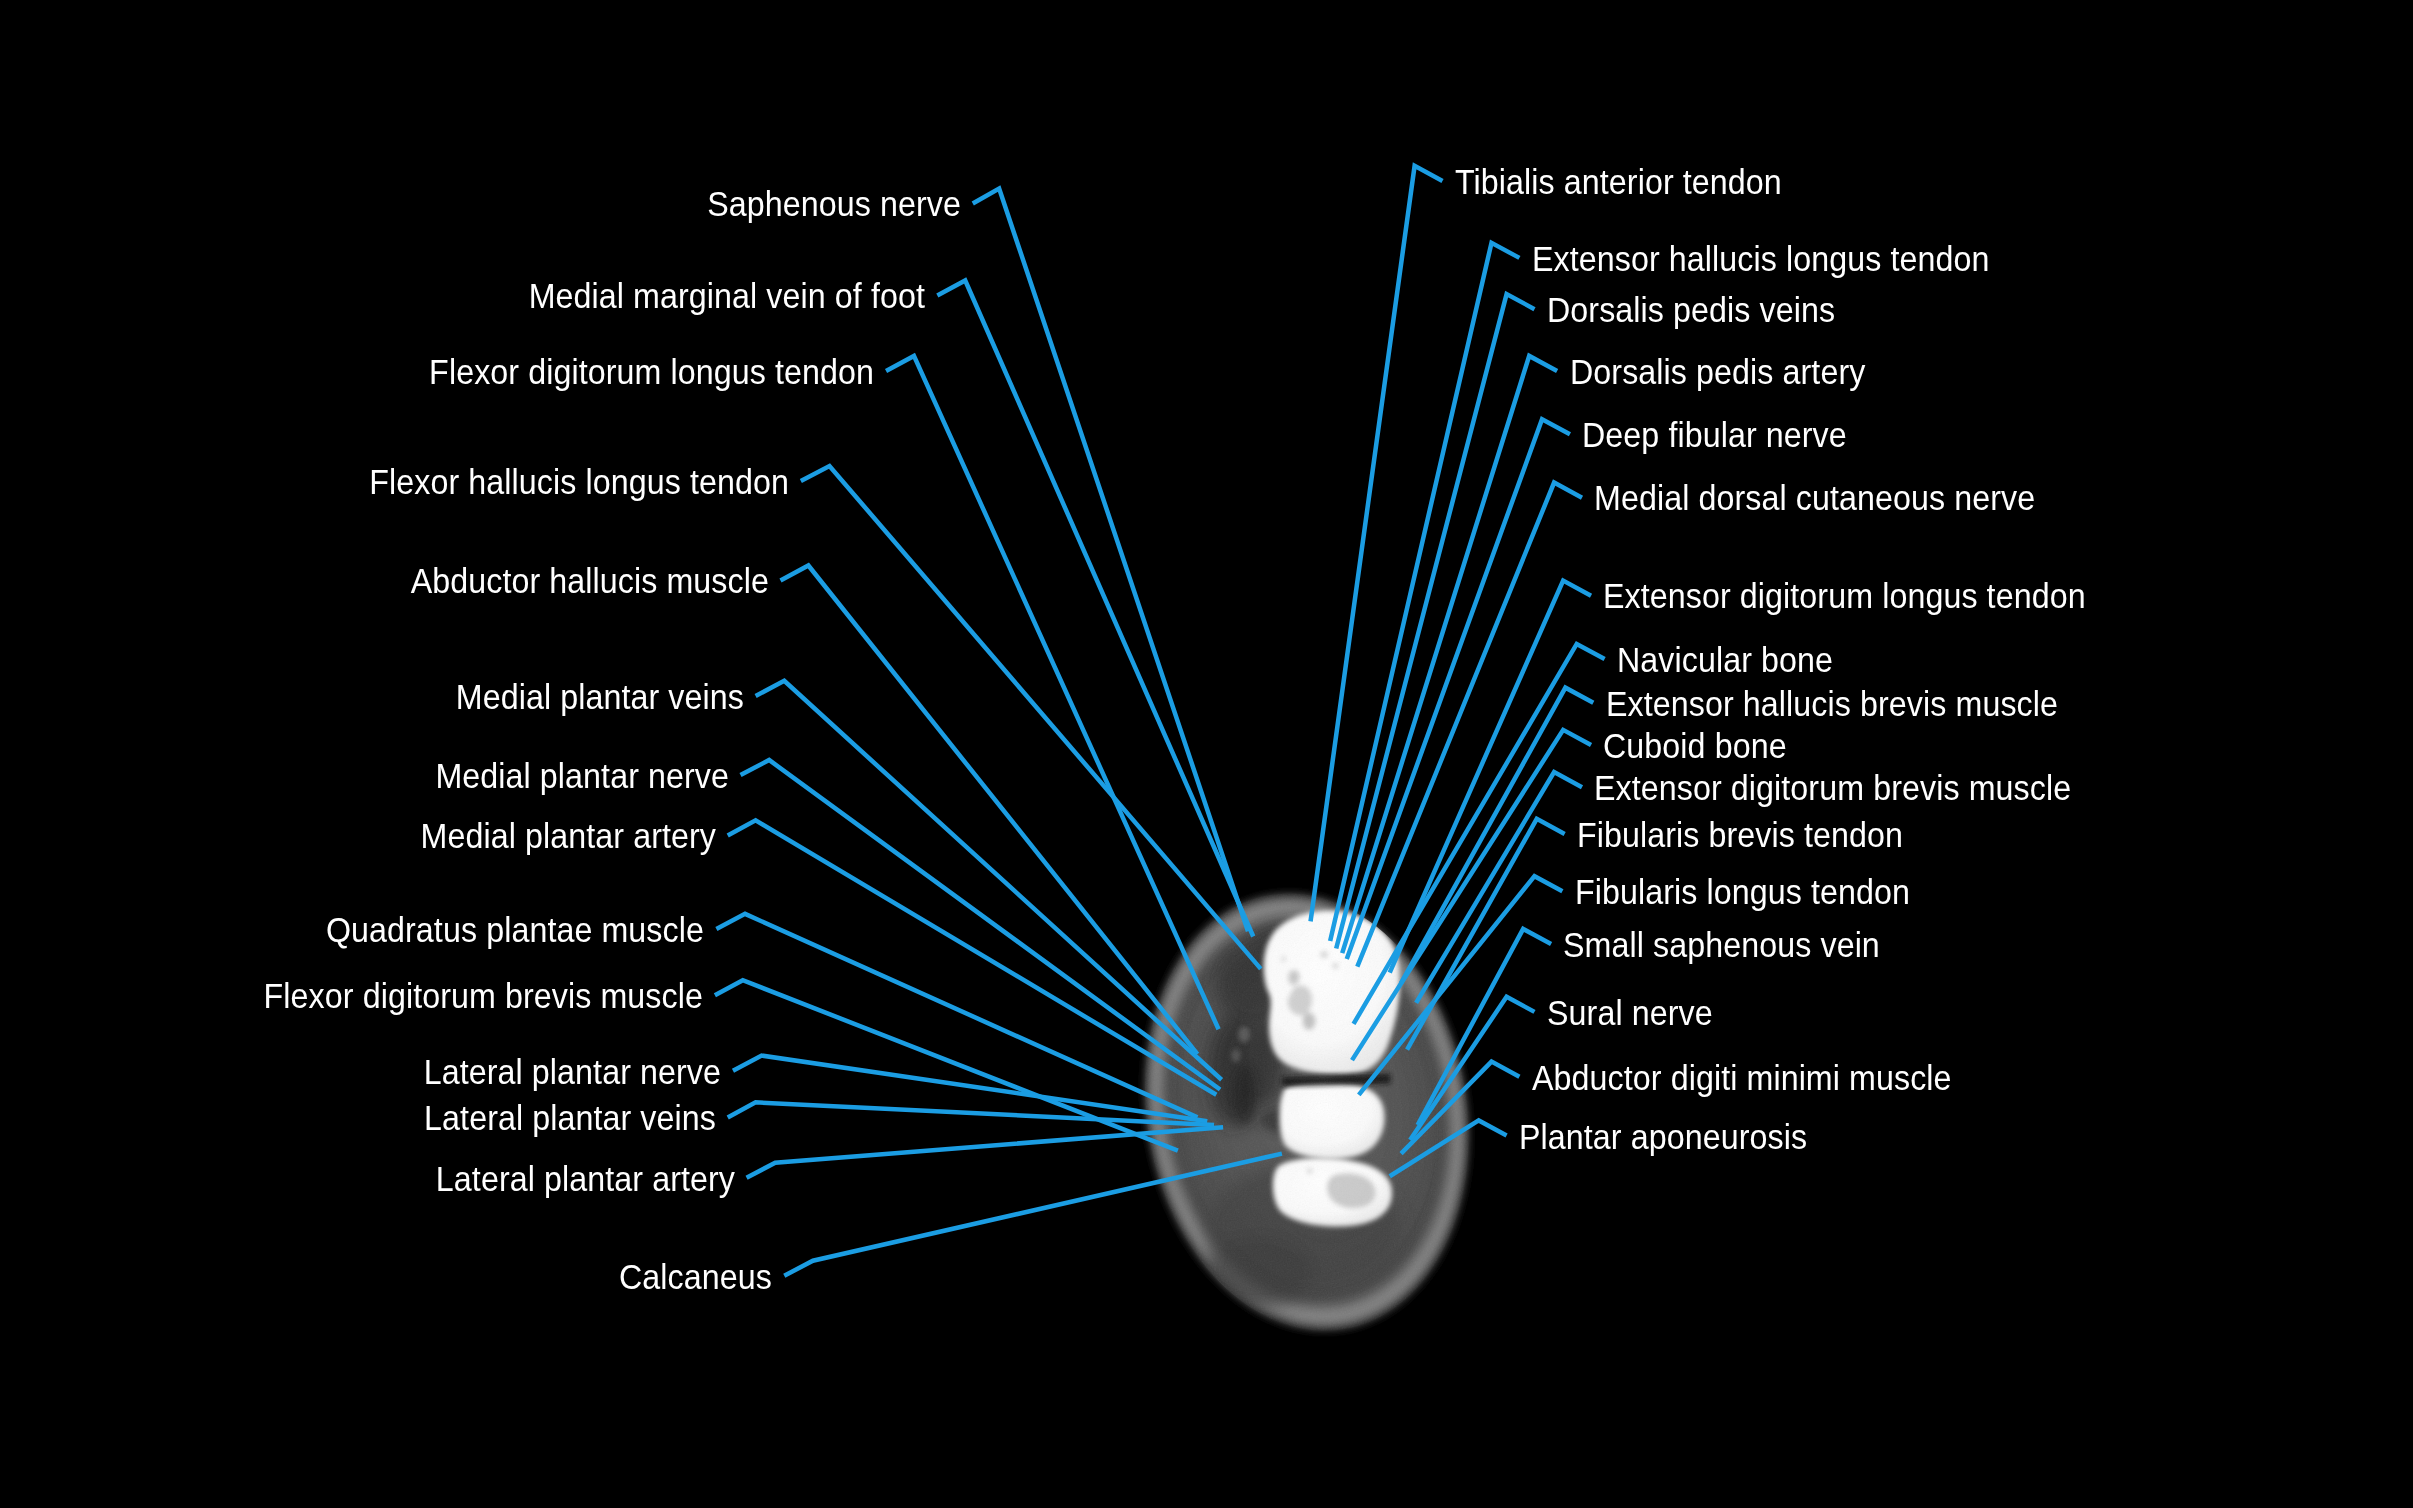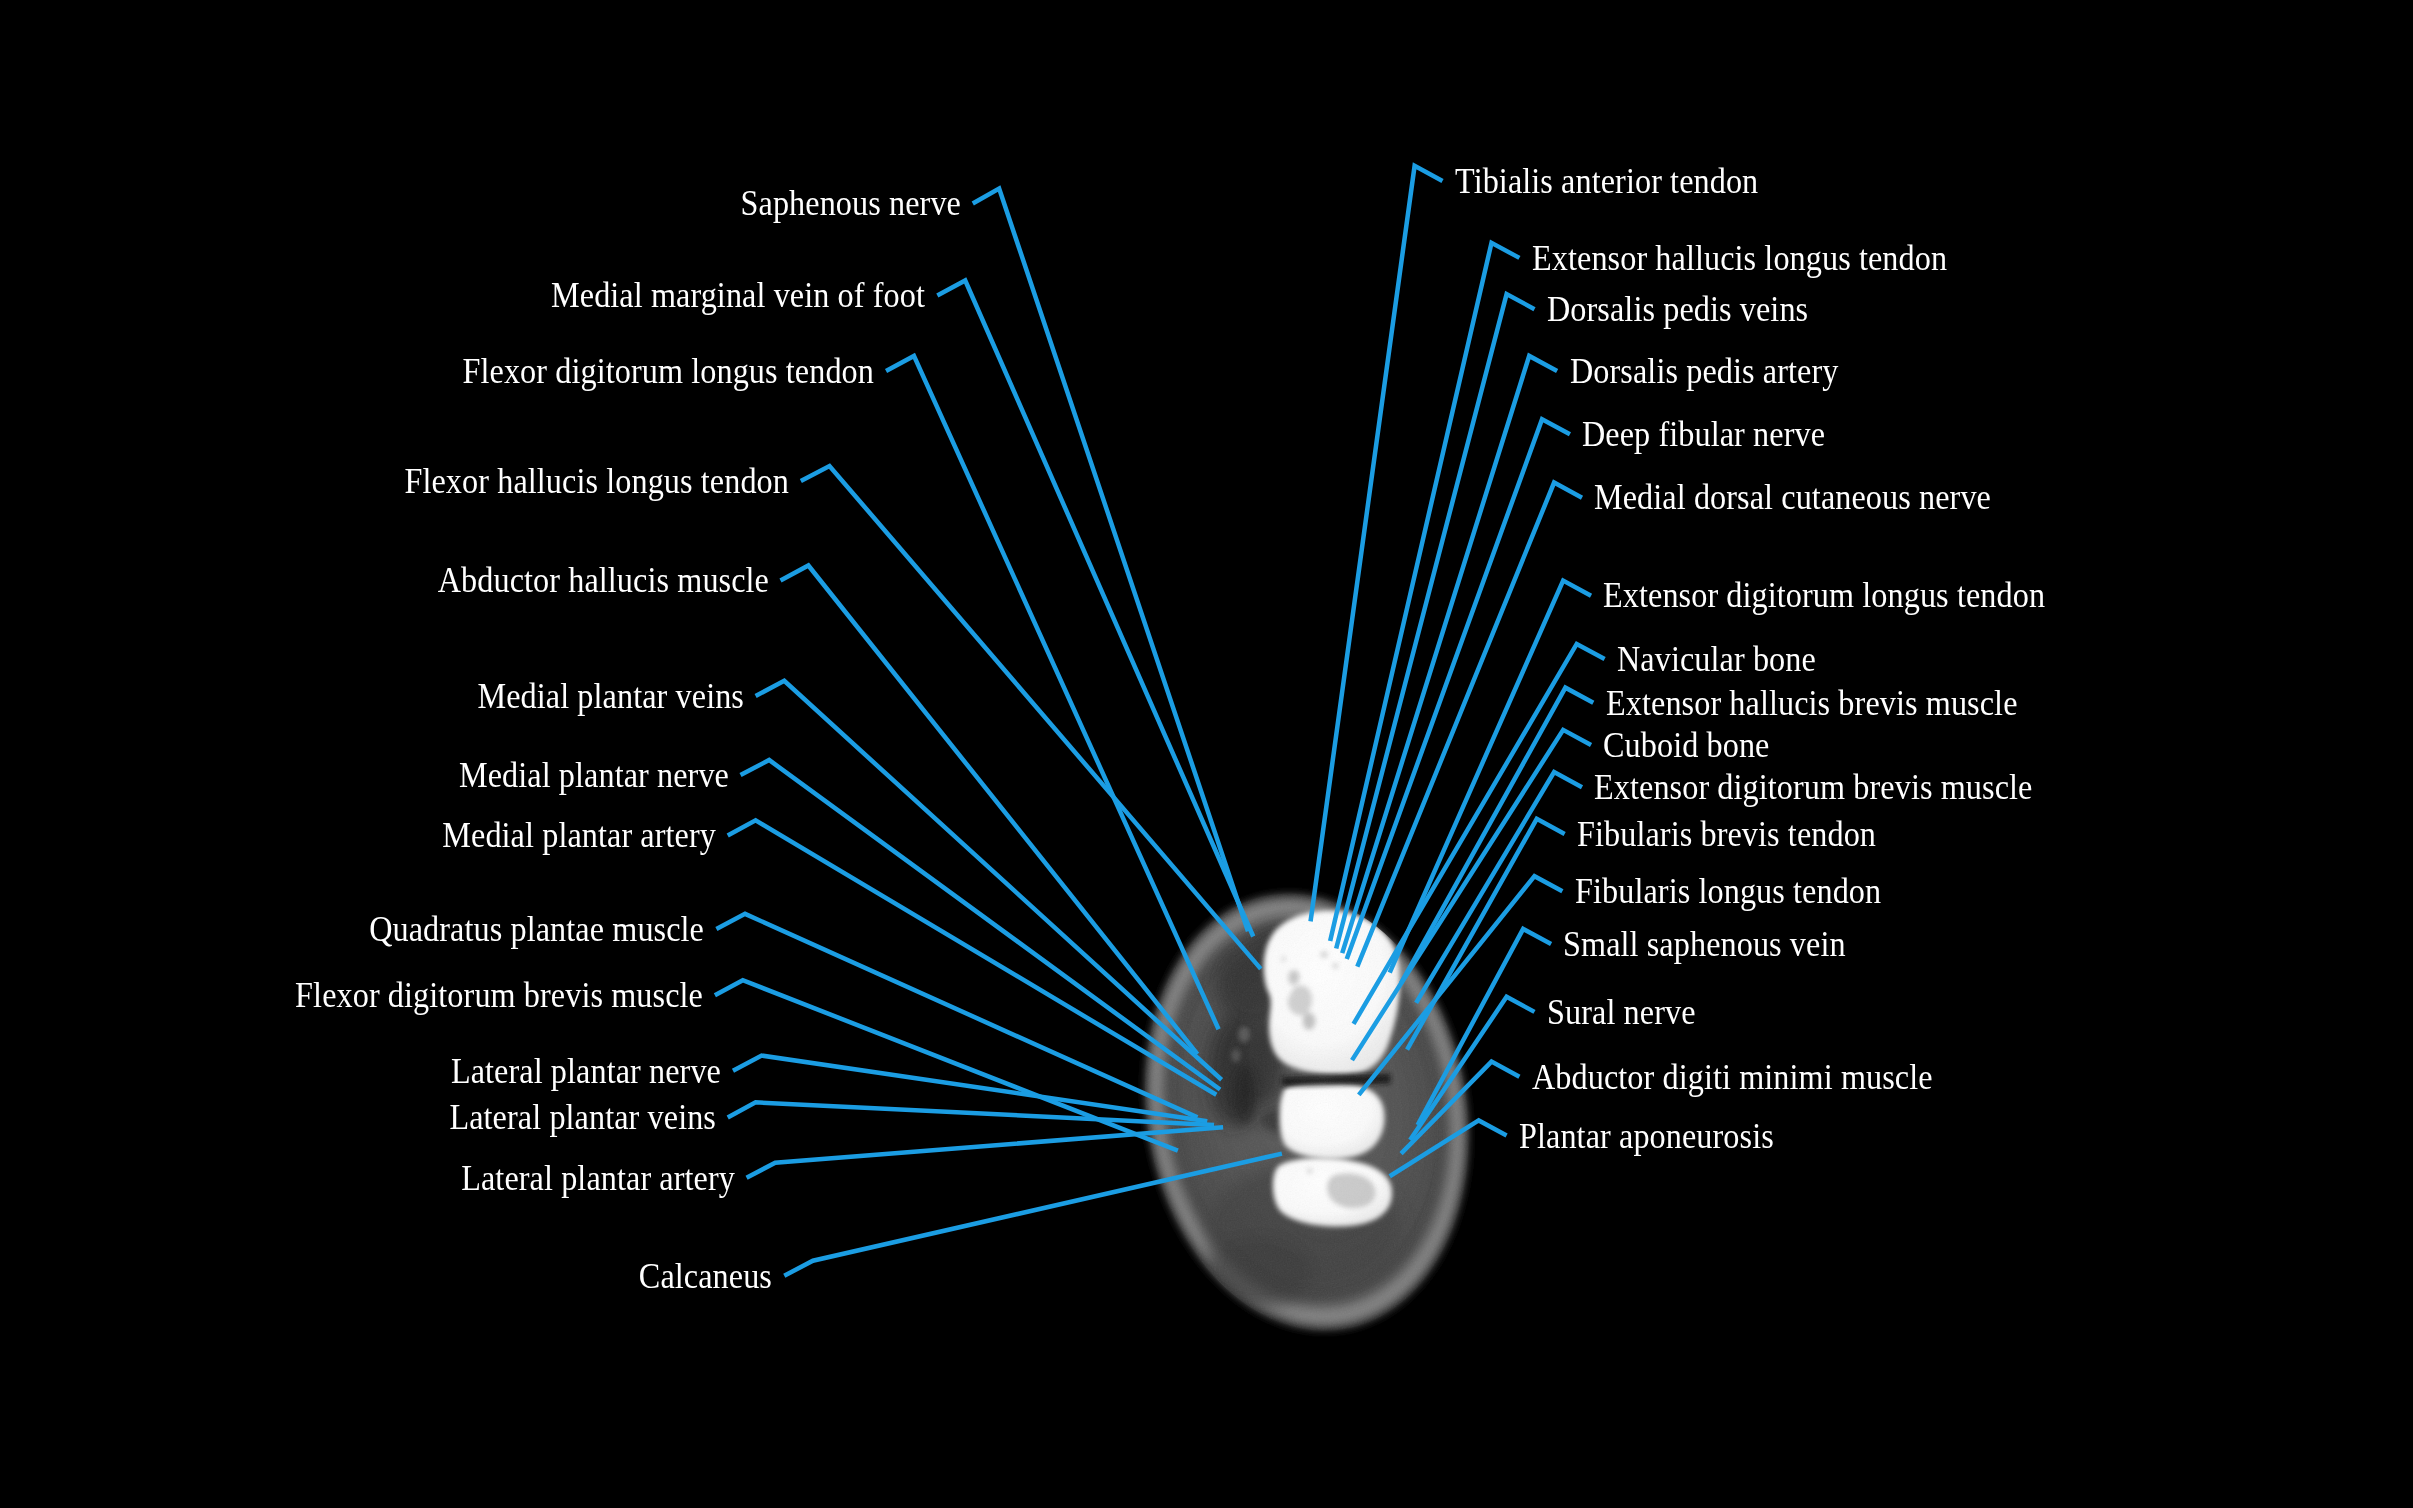--- a/index.html
+++ b/index.html
@@ -20,21 +20,20 @@
     left: 0; top: 0;
     width: 2413px;
     height: 1508px;
   }
   #label-layer {
     position: absolute;
     left: 0; top: 0;
     width: 2413px;
     height: 1508px;
     pointer-events: none;
-    font-family: Liberation Serif, serif;
   }
   .anno-label {
     position: absolute;
     color: #ffffff;
     font-size: 35px;
     line-height: 1;
     white-space: nowrap;
     letter-spacing: 0.1px;
     transform: scaleX(0.92);
     pointer-events: auto;

